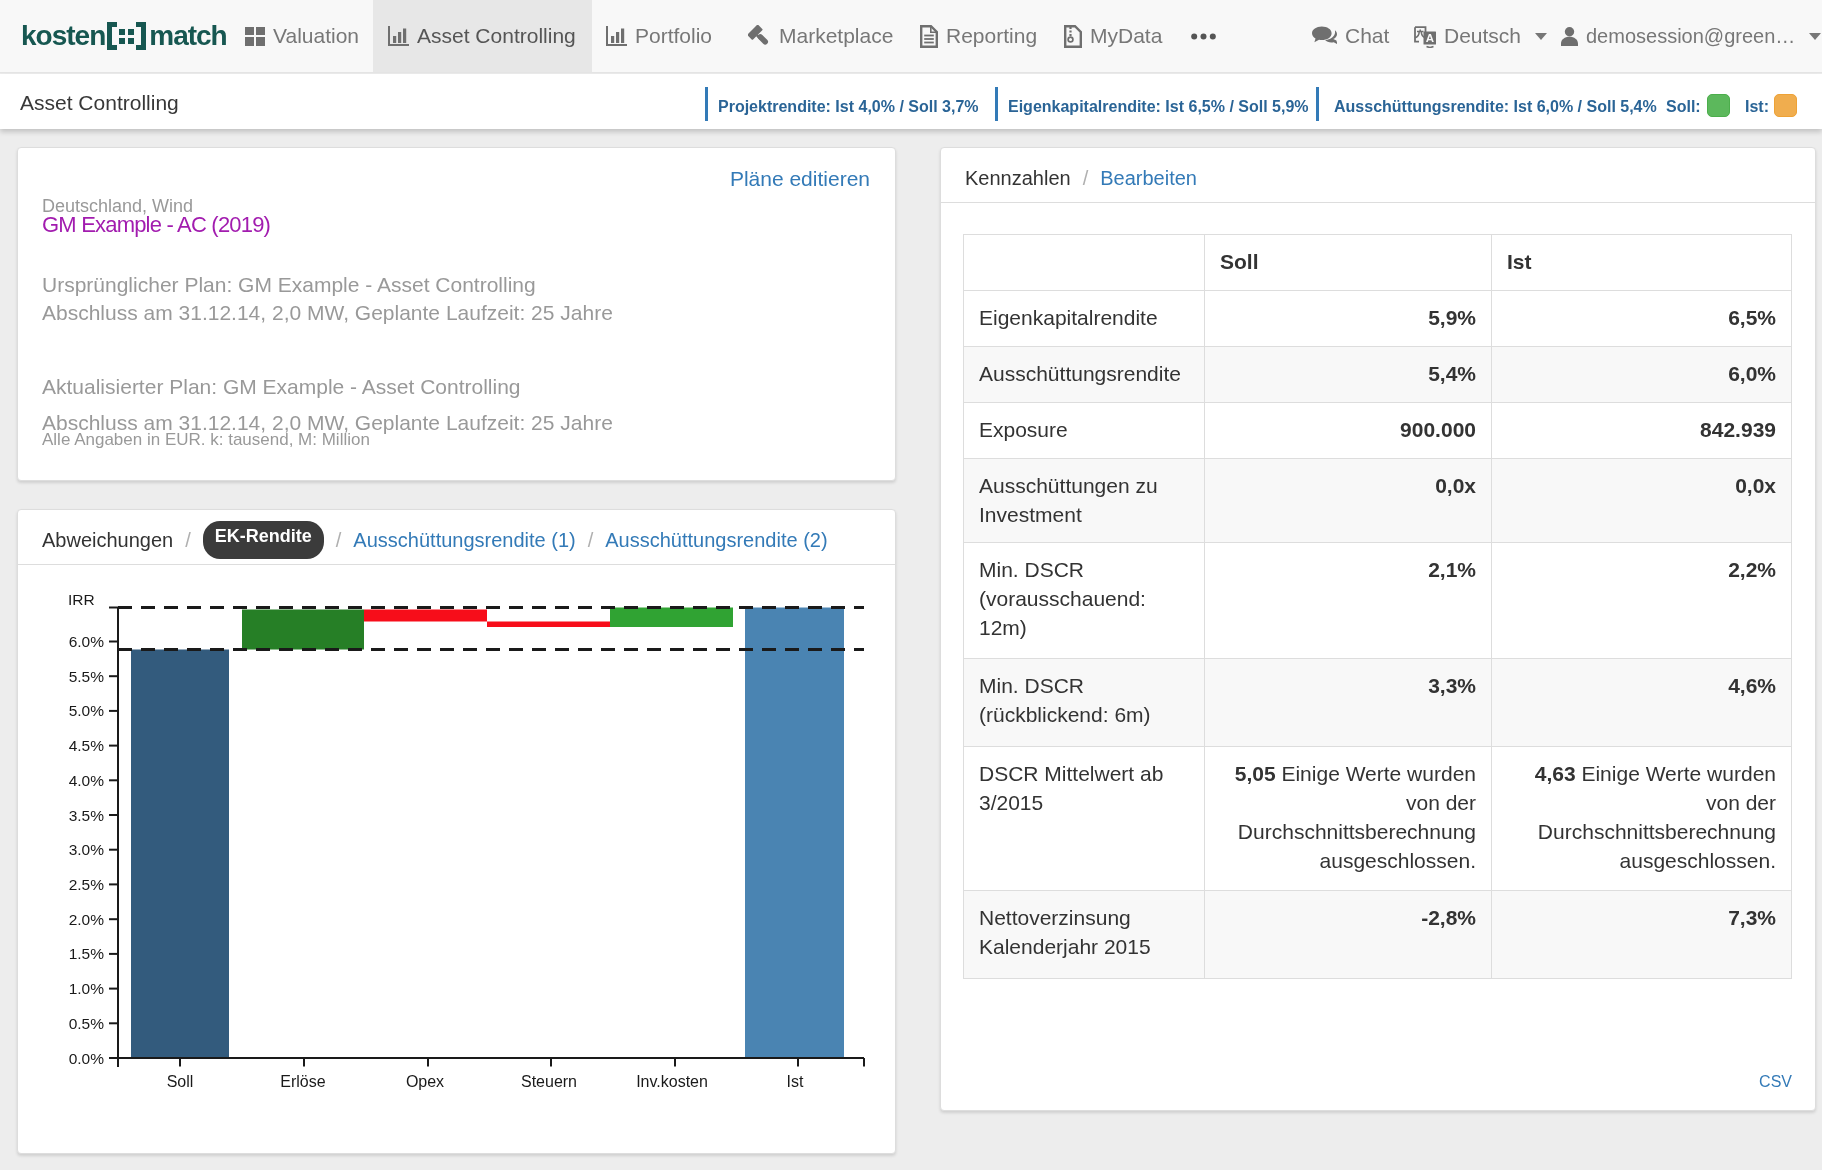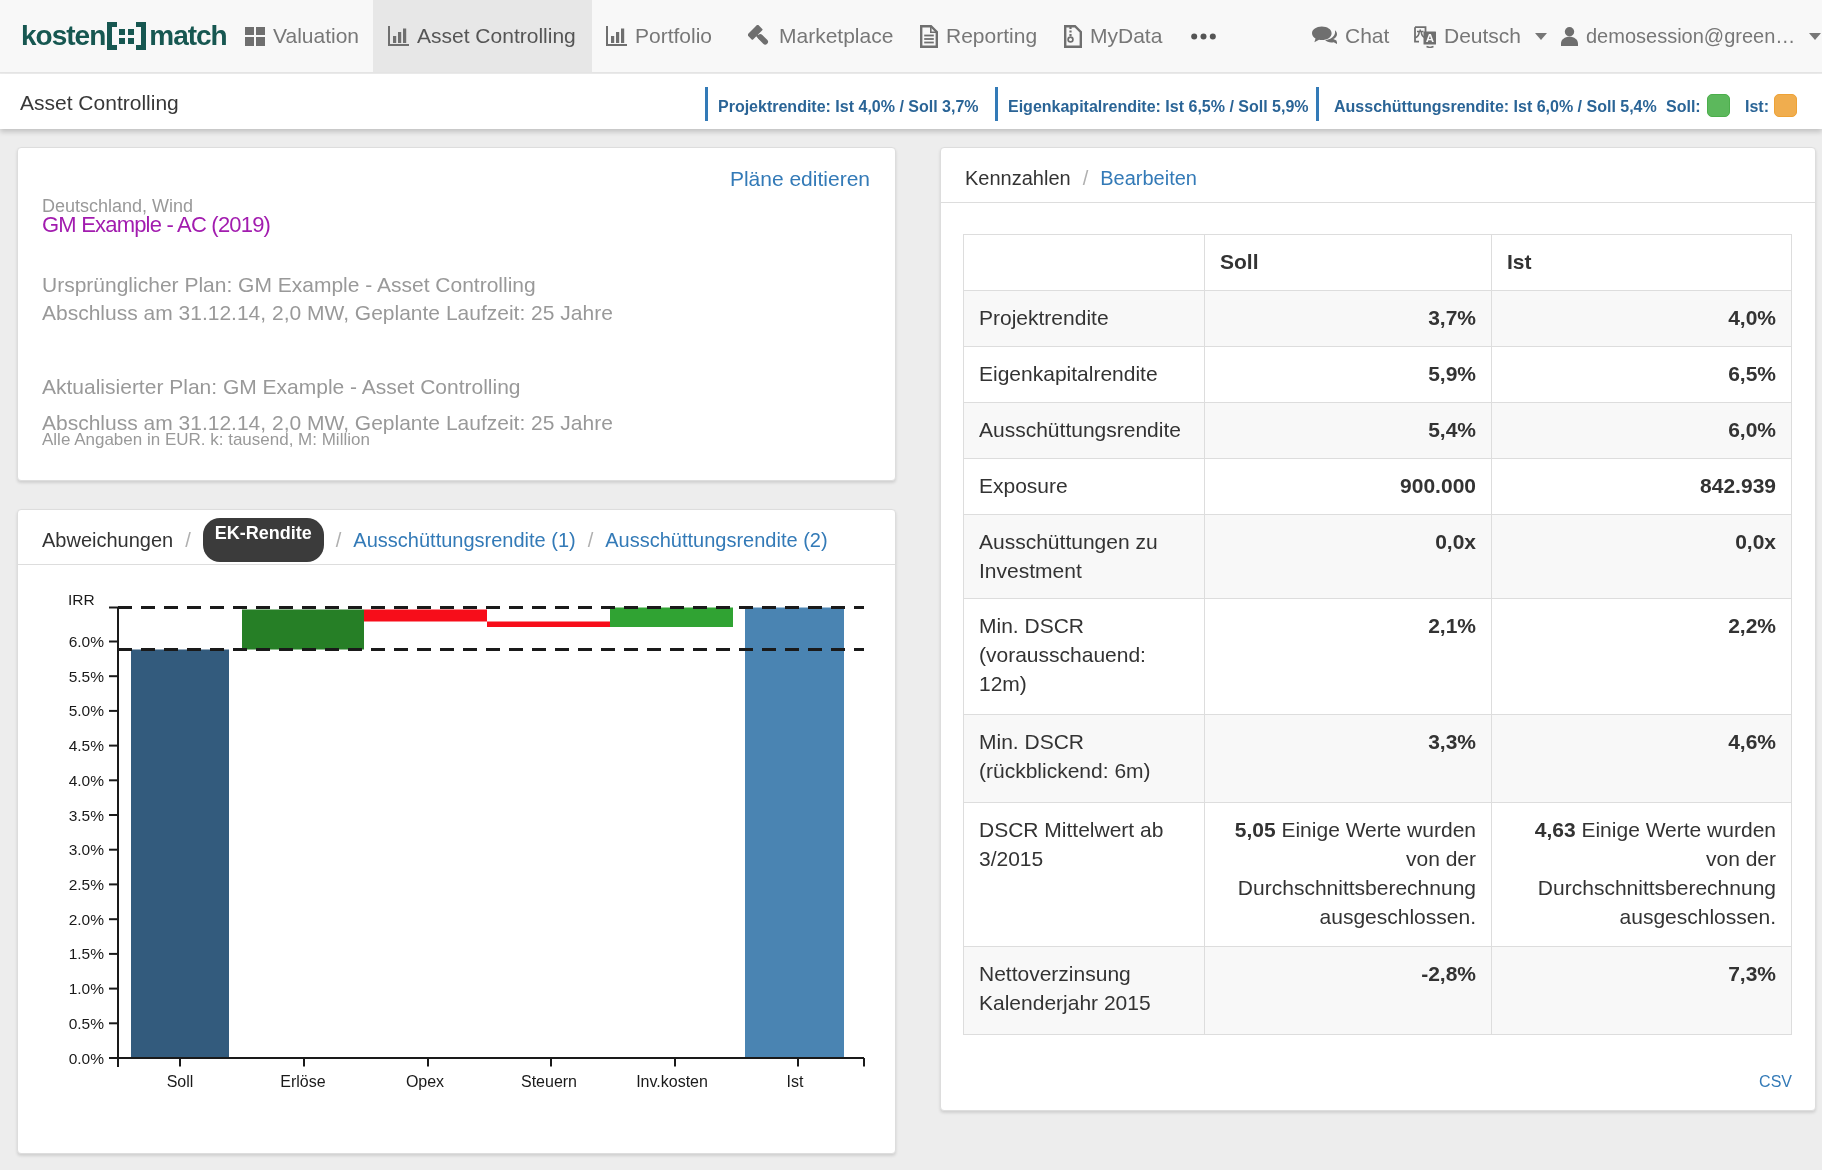--- a/index.html
+++ b/index.html
@@ -38,21 +38,21 @@
 .abs { position:absolute; white-space:nowrap; }
 a { color:#337ab7; text-decoration:none; }
 
 
 .muted { color:#999; }
 
 
 .cardhead { position:absolute; left:0; top:0; width:100%; height:55px; border-bottom:1px solid #ddd; }
 .headrow { position:absolute; left:24px; top:30px; transform:translateY(-50%); font-size:20px; color:#333; display:flex; align-items:center; white-space:nowrap; }
 .headrow .sep { color:#b0b0b0; padding:0 12px; }
-.pill { background:#3b3b3b; color:#fff; font-weight:bold; border-radius:17px; padding:5px 12px 18px; font-size:18px; }
+.pill { background:#3b3b3b; color:#fff; font-weight:bold; border-radius:17px; padding:5px 12px 12px; font-size:18px; }
 
 
 table.kz { border-collapse:collapse; position:absolute; left:22px; top:86px; width:828px; table-layout:fixed; font-size:21px; color:#333; }
 table.kz td, table.kz th { border:1px solid #ddd; padding:12px 15px; vertical-align:top; line-height:29px; text-align:left; font-weight:normal; }
 table.kz .val { text-align:right; font-weight:bold; }
 table.kz .val .rest { font-weight:normal; }
 table.kz thead th { font-weight:bold; }
 table.kz tr.odd td { background:#f8f8f8; }
 </style>
 </head>
@@ -238,25 +238,20 @@
         <col style="width:300px">
       </colgroup>
     <thead>
       <tr style="height:56px;">
           <th></th>
           <th>Soll</th>
           <th>Ist</th>
         </tr>
     </thead>
     <tbody>
-      <tr class="odd" style="height:56px;">
-          <td>Projektrendite</td>
-          <td class="val">3,7%</td>
-          <td class="val">4,0%</td>
-        </tr>
       <tr style="height:56px;">
           <td>Eigenkapitalrendite</td>
           <td class="val">5,9%</td>
           <td class="val">6,5%</td>
         </tr>
       <tr class="odd" style="height:56px;">
           <td>Ausschüttungsrendite</td>
           <td class="val">5,4%</td>
           <td class="val">6,0%</td>
         </tr>

